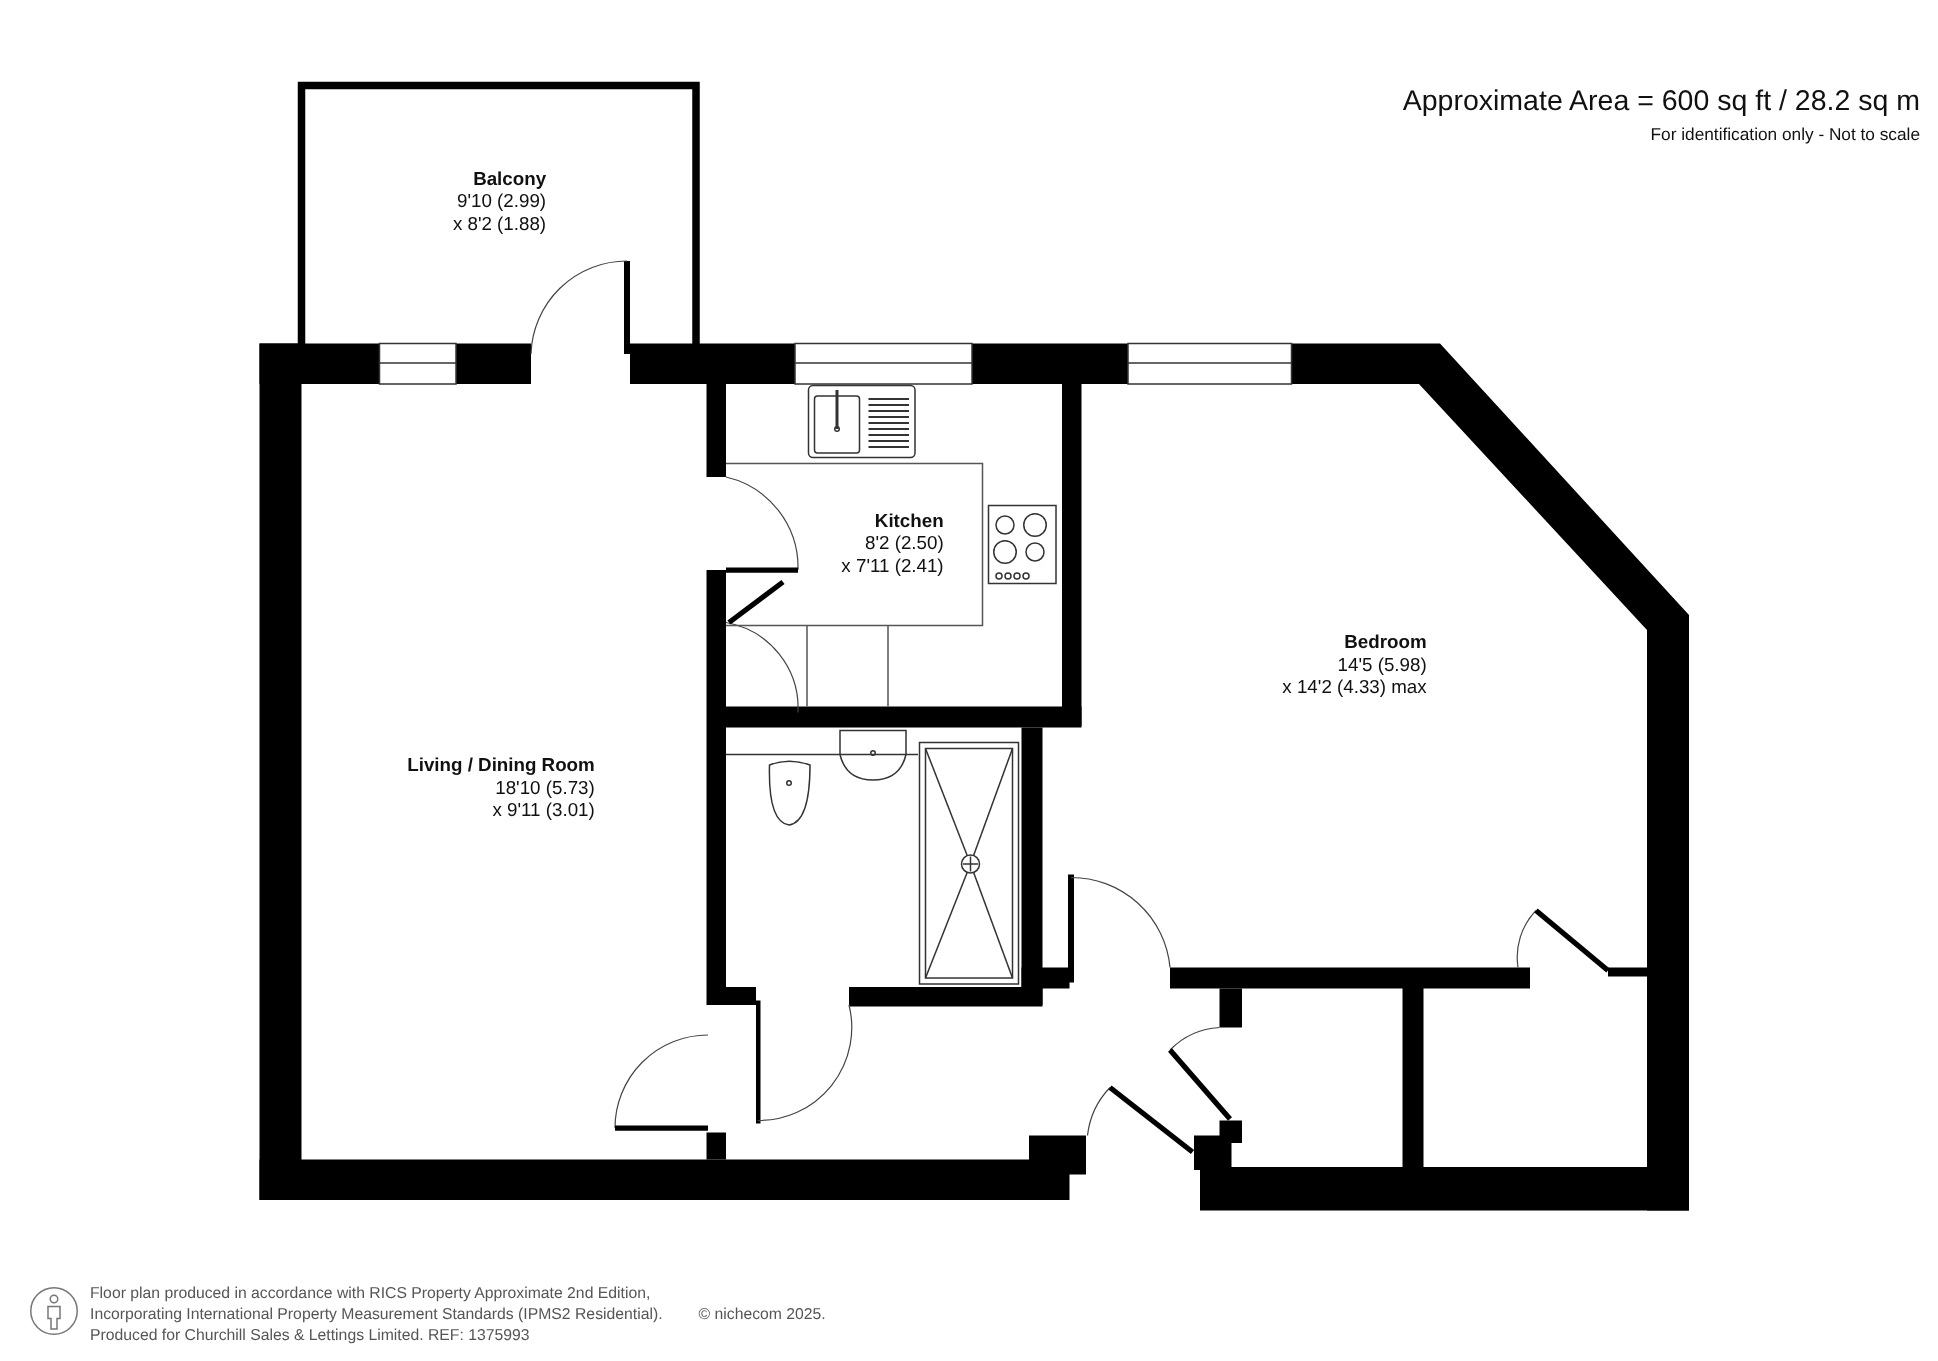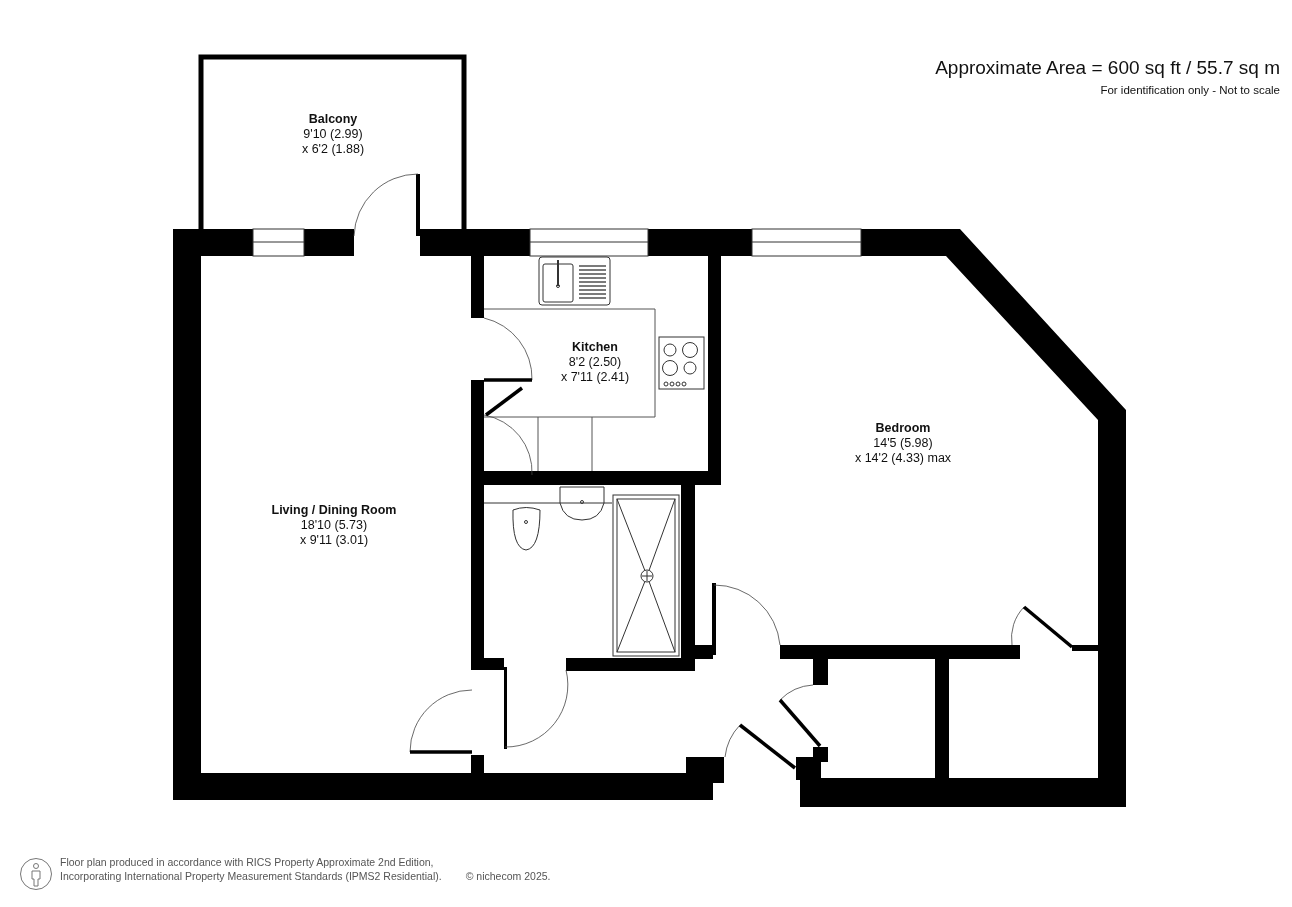--- a/index.html
+++ b/index.html
@@ -1,20 +1,20 @@
 <!DOCTYPE html>
 <html><head>
   <meta charset="utf-8">
   <style>
     html, body { margin: 0; padding: 0; background: #ffffff; }
     body { width: 1292px; height: 907px; position: relative; overflow: hidden; font-family: "Liberation Sans", sans-serif; color: #000; }
     #plan { position: absolute; left: 0; top: 0; }
     .area-title { position: absolute; right: 12px; top: 57px; font-size: 19px; color: #111; white-space: nowrap; }
     .area-sub { position: absolute; right: 12px; top: 84px; font-size: 11.5px; color: #111; white-space: nowrap; }
-    .room-label { position: absolute; text-align: center; font-size: 12.5px; line-height: 15px; color: #111; transform: translateX(-50%); white-space: nowrap; }
+    .room-label { position: absolute; text-align: right; font-size: 12.5px; line-height: 15px; color: #111; transform: translateX(-50%); white-space: nowrap; }
     .room-label .name { font-weight: bold; display: block; }
     .room-label .dim { display: block; }
     .footer { position: absolute; left: 60px; top: 855px; font-size: 10.5px; line-height: 14px; color: #555; white-space: nowrap; }
     .footer .copy { margin-left: 24px; }
     .footer-icon { position: absolute; left: 19px; top: 857px; width: 34px; height: 34px; }
   </style>
 </head>
 <body>
 
 <svg id="plan" width="1292" height="907" viewBox="0 0 1292 907" xmlns="http://www.w3.org/2000/svg">
@@ -146,27 +146,27 @@
     <line x1="617" y1="499" x2="647" y2="576"></line>
     <line x1="675" y1="499" x2="647" y2="576"></line>
     <line x1="617" y1="652" x2="647" y2="576"></line>
     <line x1="675" y1="652" x2="647" y2="576"></line>
     <circle cx="647" cy="576" r="6" fill="#fff"></circle>
     <line x1="642" y1="576" x2="652" y2="576"></line>
     <line x1="647" y1="571" x2="647" y2="581"></line>
   </g>
 </svg>
 
-<div class="area-title">Approximate Area = 600 sq ft / 55.7 sq m</div>
+<div class="area-title">Approximate Area = 600 sq ft / 28.2 sq m</div>
 <div class="area-sub">For identification only - Not to scale</div>
 
 <div class="room-label" style="left:333px; top:112px;">
   <span class="name">Balcony</span>
   <span class="dim">9'10 (2.99)</span>
-  <span class="dim">x 6'2 (1.88)</span>
+  <span class="dim">x 8'2 (1.88)</span>
 </div>
 <div class="room-label" style="left:595px; top:340px;">
   <span class="name">Kitchen</span>
   <span class="dim">8'2 (2.50)</span>
   <span class="dim">x 7'11 (2.41)</span>
 </div>
 <div class="room-label" style="left:903px; top:421px;">
   <span class="name">Bedroom</span>
   <span class="dim">14'5 (5.98)</span>
   <span class="dim">x 14'2 (4.33) max</span>
@@ -178,13 +178,14 @@
 </div>
 
 <svg class="footer-icon" viewBox="0 0 34 34">
   <circle cx="17" cy="17" r="15.5" fill="none" stroke="#777" stroke-width="1"></circle>
   <circle cx="17" cy="9" r="2.5" fill="none" stroke="#777" stroke-width="1"></circle>
   <path d="M13,14 L21,14 L21,22 L19,22 L19,29 L15,29 L15,22 L13,22 Z" fill="none" stroke="#777" stroke-width="1"></path>
 </svg>
 <div class="footer">
   <div>Floor plan produced in accordance with RICS Property Approximate 2nd Edition,</div>
   <div><span>Incorporating International Property Measurement Standards (IPMS2 Residential).</span><span class="copy">© nichecom 2025.</span></div>
+  <div>Produced for Churchill Sales &amp; Lettings Limited.   REF: 1375993</div>
 </div>
 
 </body></html>

